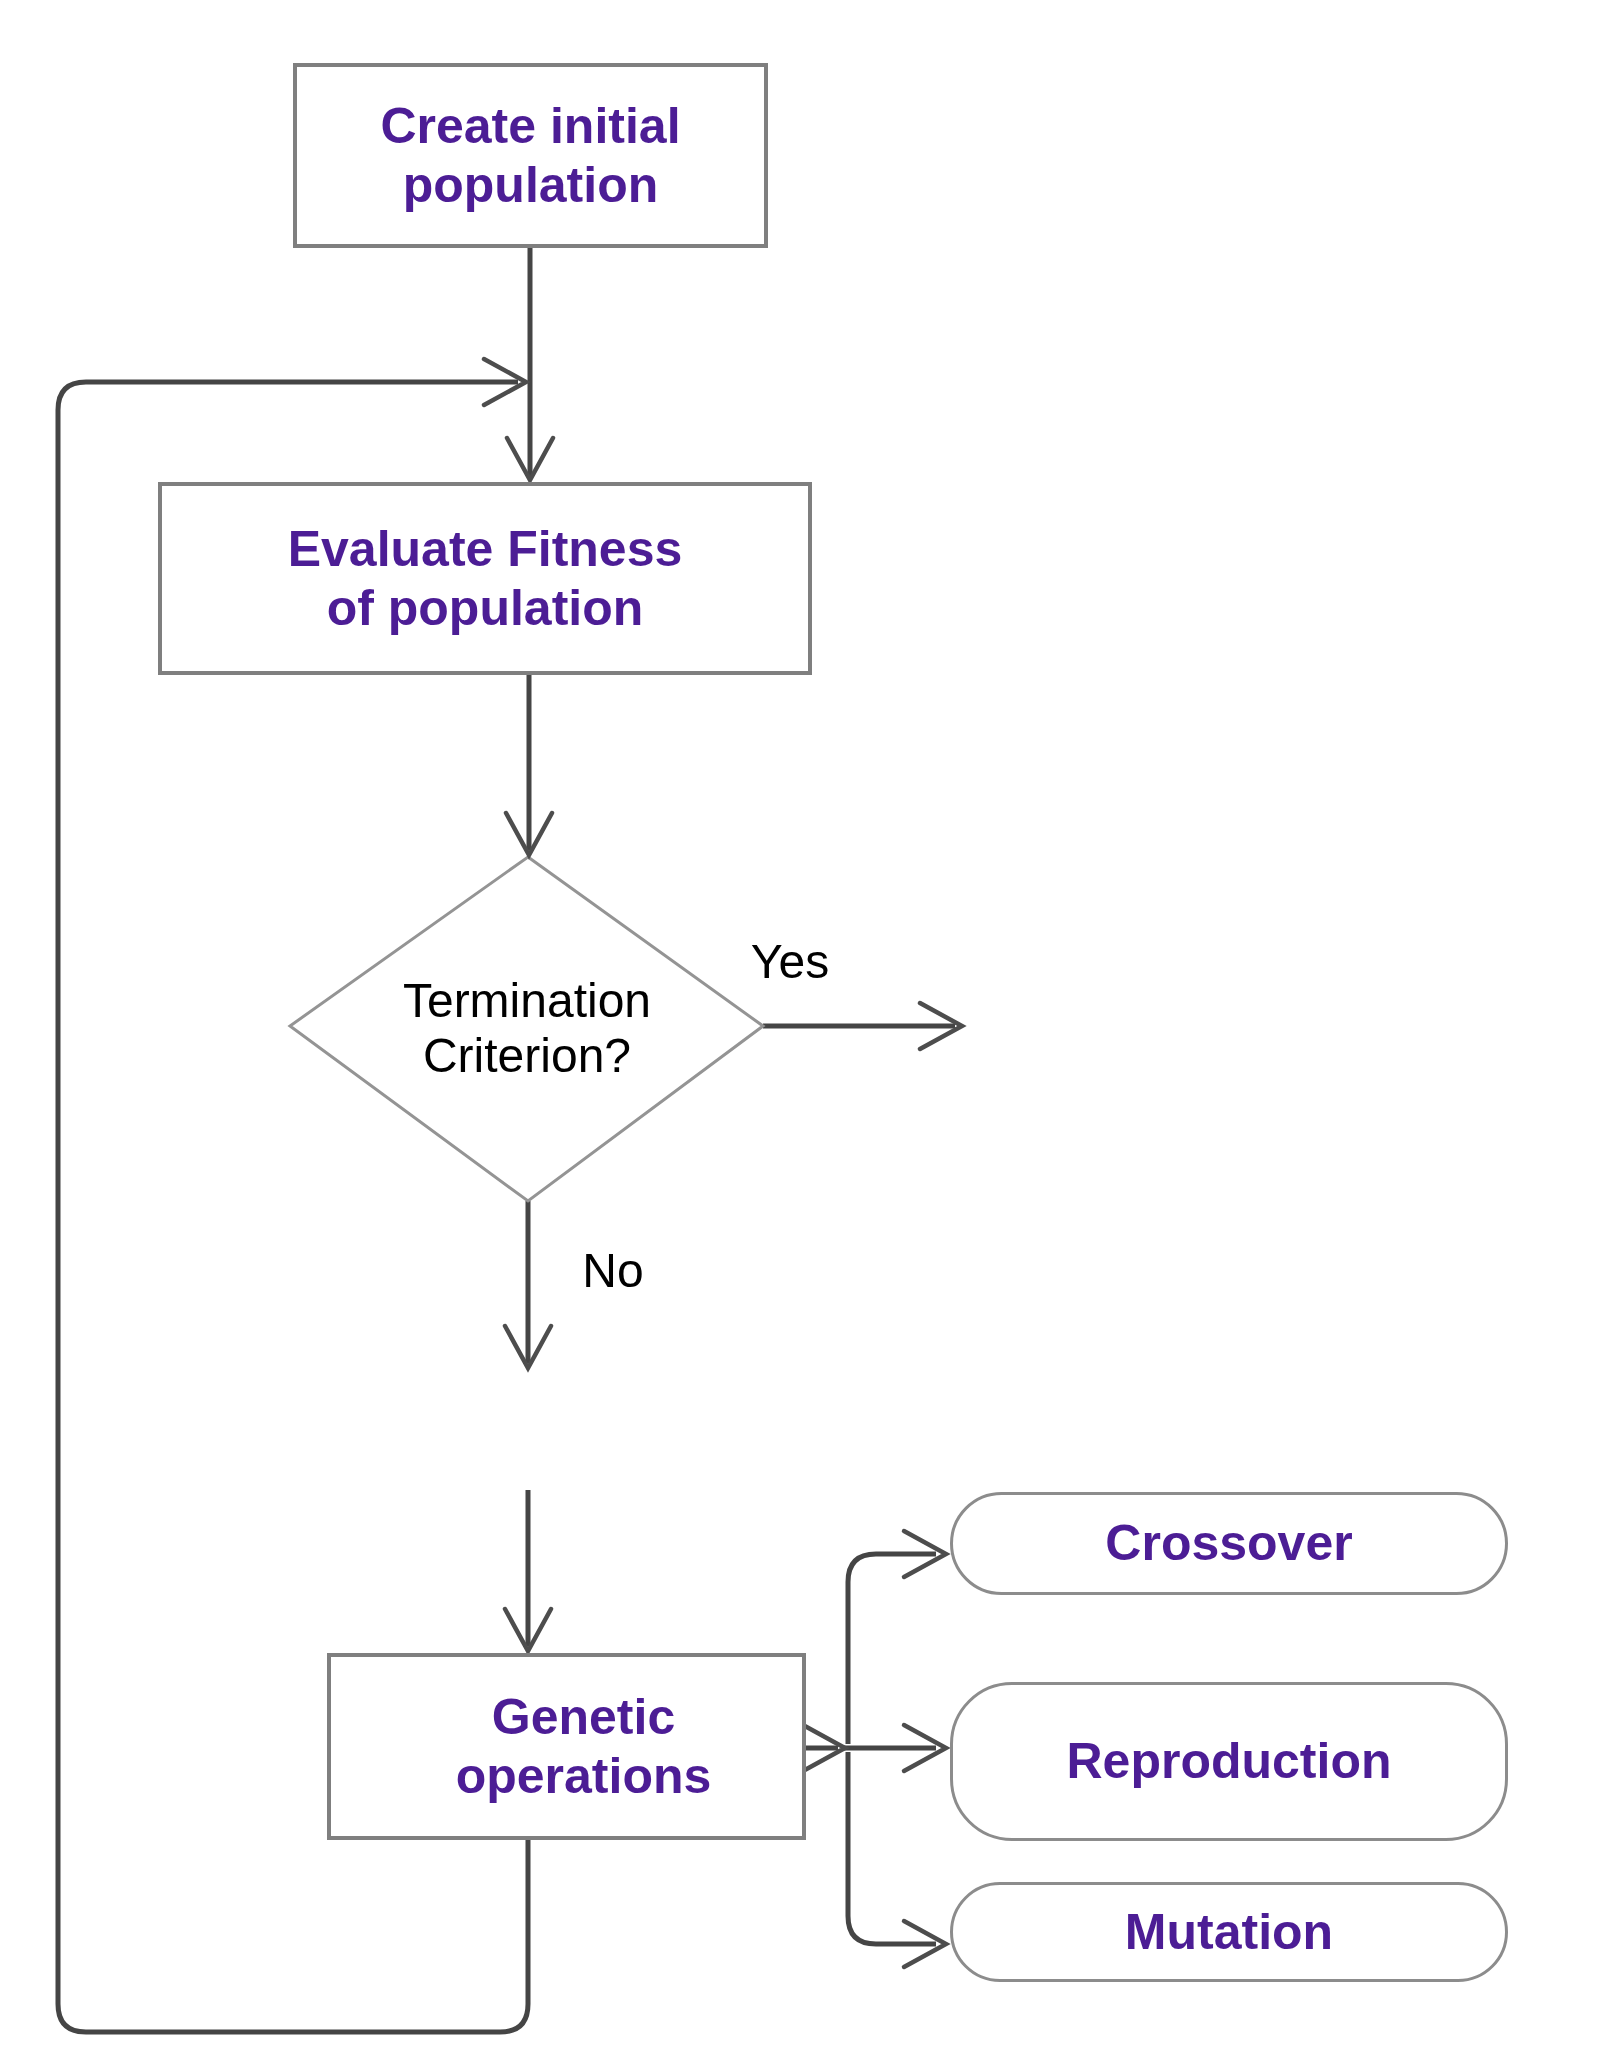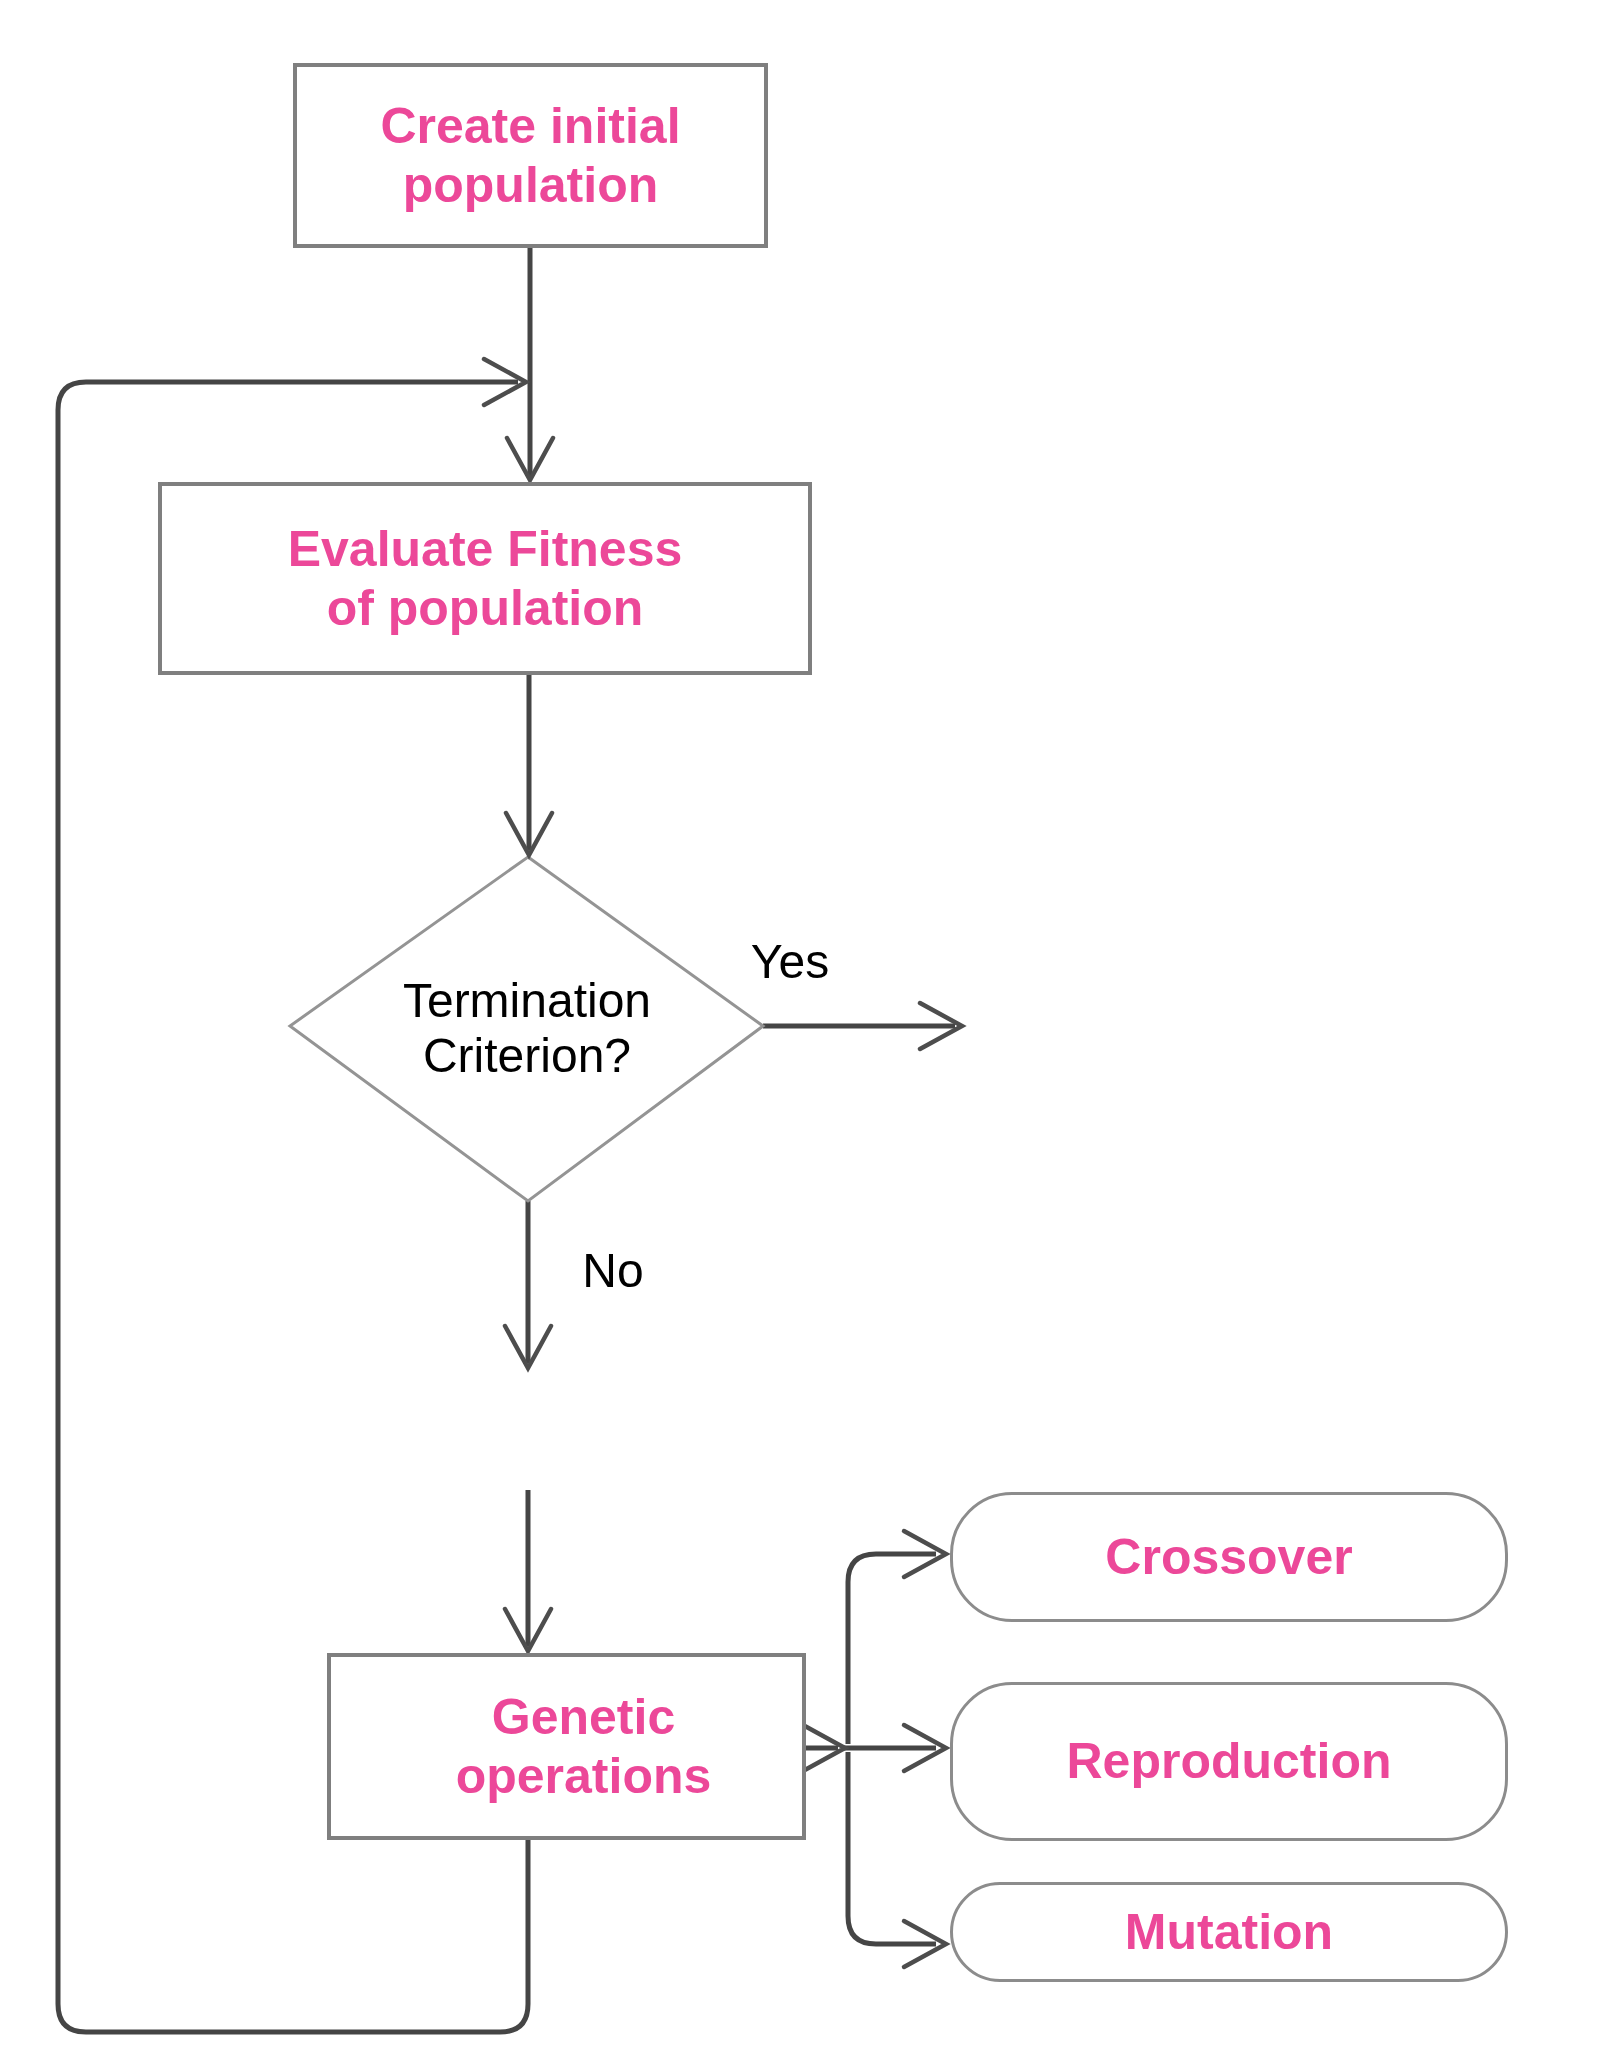--- a/index.html
+++ b/index.html
@@ -21,21 +21,21 @@
     box-sizing: border-box;
     background: #ffffff;
     border: 4px solid #7f7f7f;
     display: flex;
     align-items: center;
     justify-content: center;
     text-align: center;
     font-weight: bold;
     font-size: 50px;
     line-height: 1.18;
-    color: #ec4899;
+    color: #4c1d95;
     white-space: pre-line;
   }
   .pill {
     border: 3px solid #8c8c8c;
     border-radius: 62px;
   }
   .free-label {
     position: absolute;
     display: flex;
     align-items: center;
@@ -48,21 +48,21 @@
     white-space: pre-line;
     background: transparent;
     border: none;
   }
   
   .n-create    { left: 293px;  top: 63px;   width: 475px; height: 185px; }
   .n-evaluate  { left: 158px;  top: 482px;  width: 654px; height: 193px; }
   .n-end       { left: 965px;  top: 964px;  width: 503px; height: 126px; }
   .n-selection { left: 348px;  top: 1370px; width: 359px; height: 120px; }
   .n-genetic   { left: 327px;  top: 1653px; width: 479px; height: 187px; padding-left: 34px; }
-  .n-crossover    { left: 950px; top: 1492px; width: 558px; height: 130px; }
+  .n-crossover    { left: 950px; top: 1492px; width: 558px; height: 103px; }
   .n-reproduction { left: 950px; top: 1682px; width: 558px; height: 159px; }
   .n-mutation     { left: 950px; top: 1882px; width: 558px; height: 100px; }
   .n-diamond-label { left: 377px; top: 953px;  width: 300px; height: 150px; }
   .l-yes { left: 730px; top: 933px;  width: 120px; height: 58px; }
   .l-no  { left: 553px; top: 1242px; width: 120px; height: 58px; }
 </style>
 </head>
 <body>
 
 <div class="canvas">

